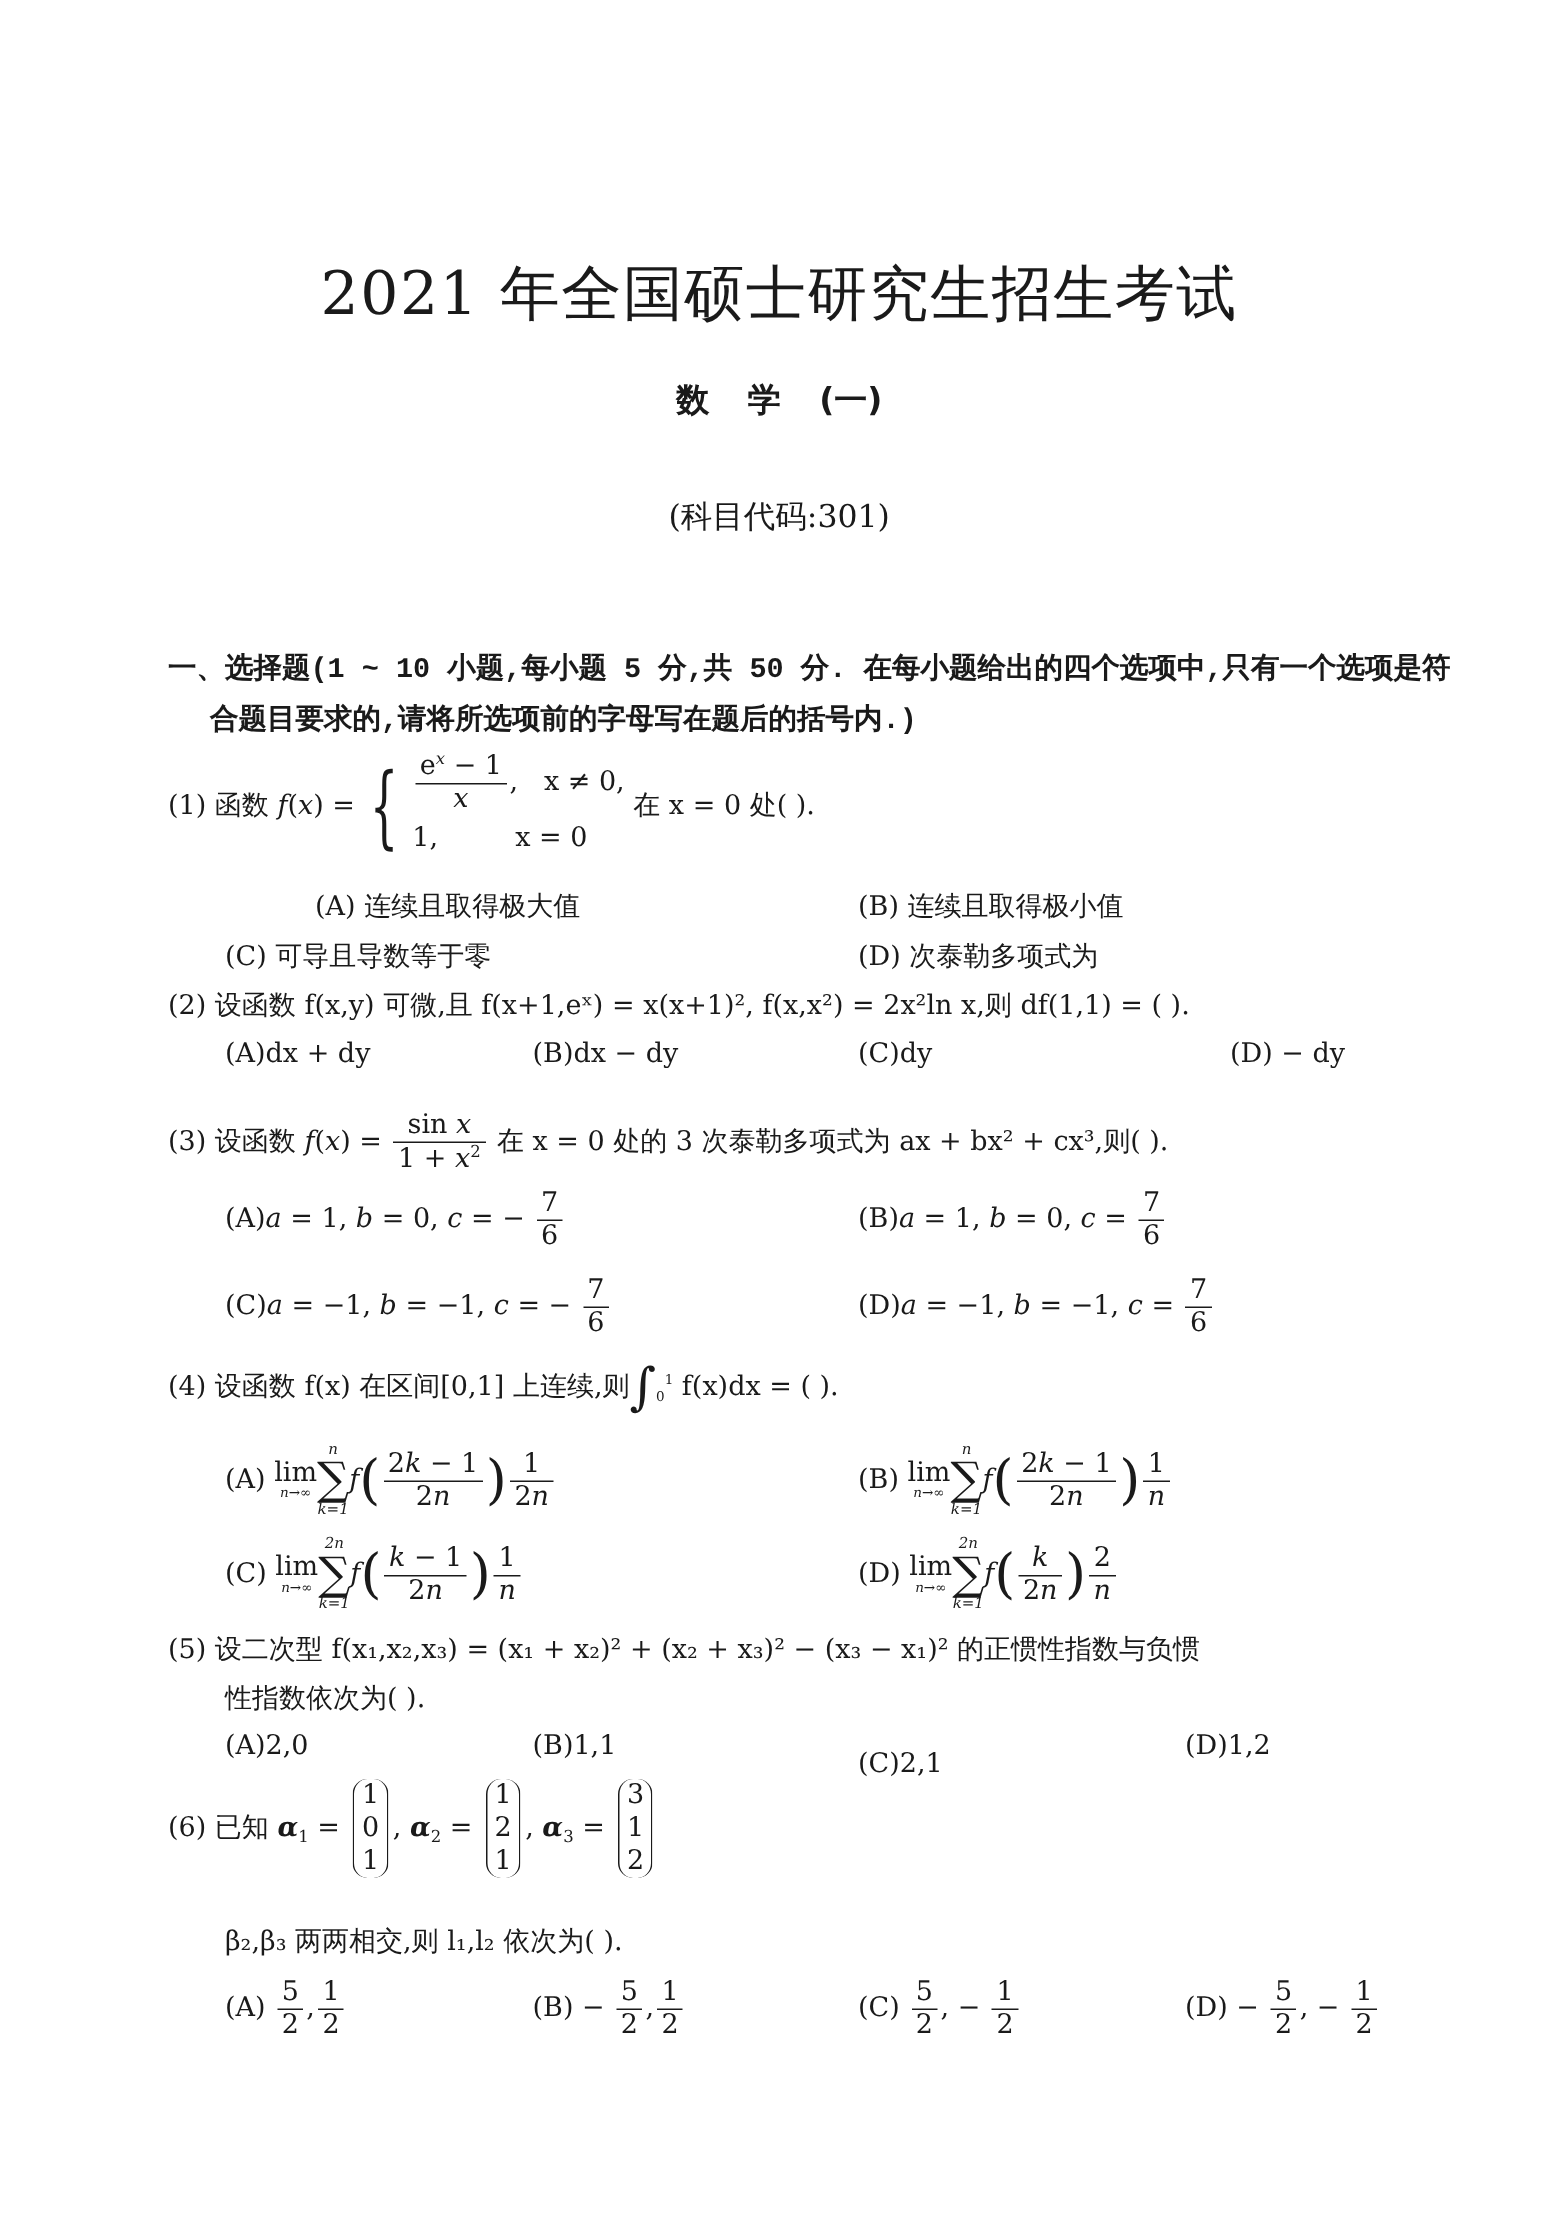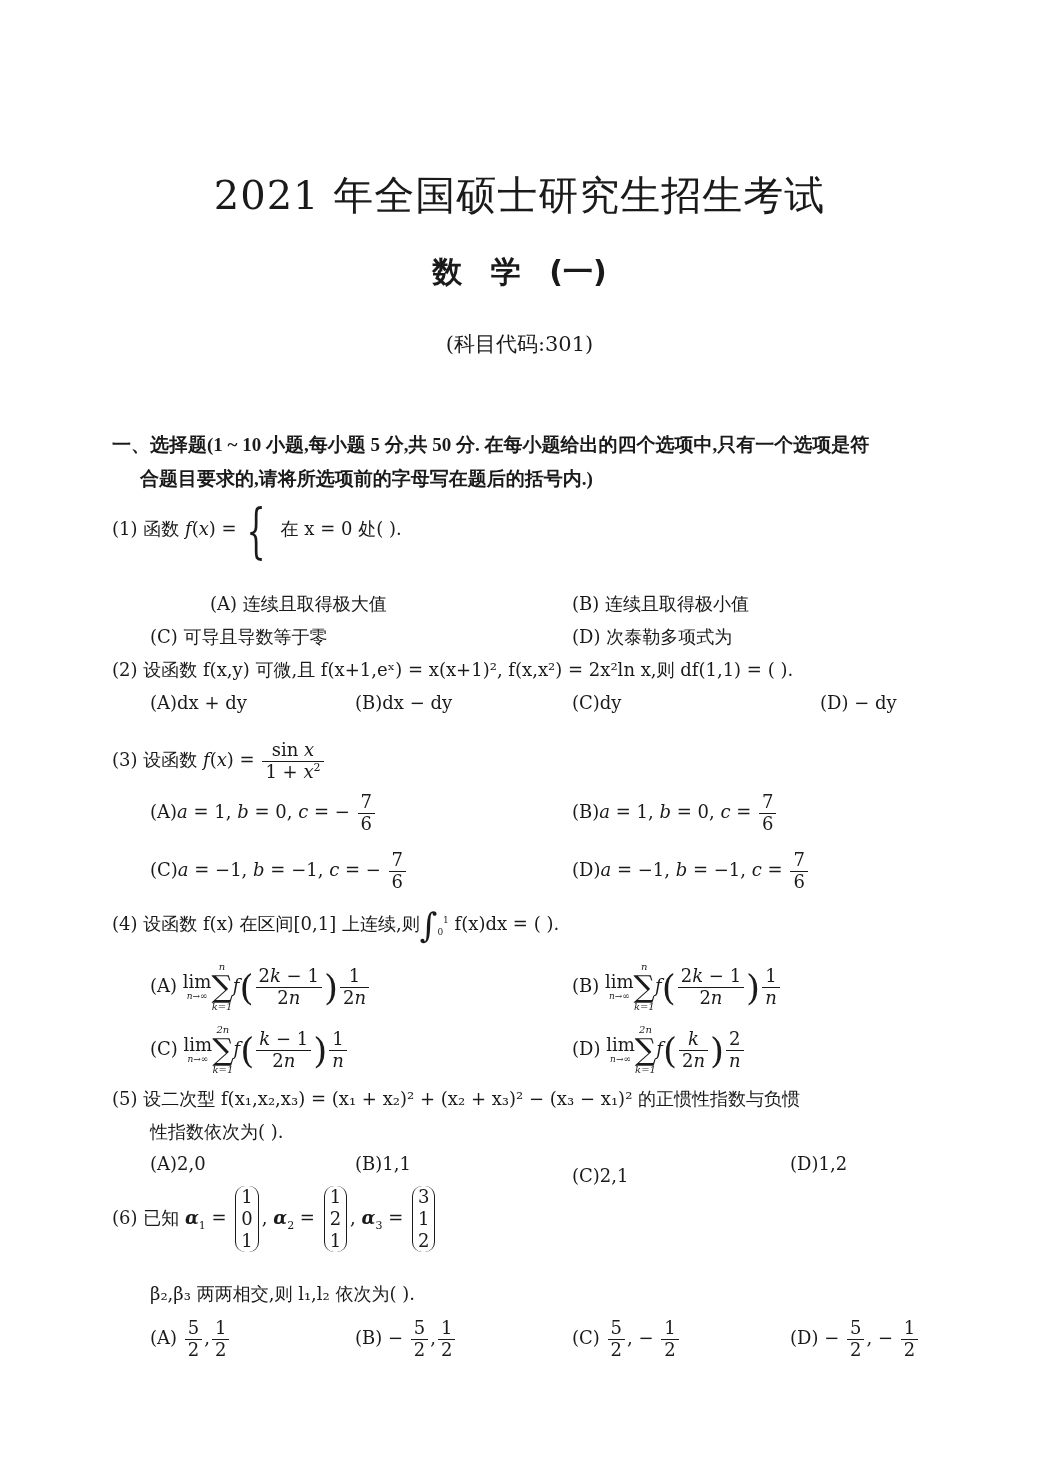--- a/index.html
+++ b/index.html
@@ -1,23 +1,23 @@
 <!DOCTYPE html>
 <html><head>
 <meta charset="utf-8">
 <style>
   html, body { margin:0; padding:0; background:#ffffff; }
   body { width:1039px; height:1482px; position:relative; overflow:hidden;
          font-family:"DejaVu Serif","Liberation Serif",serif; color:#1a1a1a; }
   .abs { position:absolute; white-space:nowrap; }
   .title { top:168px; left:0; width:1039px; text-align:center; font-size:40px; letter-spacing:1px; }
-  .subject { top:252px; left:0; width:1039px; text-align:center; font-size:30px; font-weight:bold;
+  .subject { top:252px; left:0; width:1039px; text-align:center; font-size:22px; font-weight:bold;
              font-family:"DejaVu Sans","Liberation Sans",sans-serif; word-spacing:18px; }
   .code { top:330px; left:0; width:1039px; text-align:center; font-size:21px; }
-  .sec { font-size:19px; font-weight:bold; font-family:Liberation Serif, serif; }
+  .sec { font-size:19px; font-weight:bold; font-family:Liberation Mono, monospace; }
   .q { font-size:18px; }
   i, .it { font-style:italic; }
   b.v { font-style:italic; font-weight:bold; }
   sup, sub { font-size:11px; }
   .frac { display:inline-block; vertical-align:middle; text-align:center; margin:0 2px; }
   .frac > span { display:block; padding:0 3px; line-height:1.15; }
   .frac > span.num { border-bottom:1px solid #1a1a1a; }
   .brace { font-size:60px; line-height:60px; display:inline-block; vertical-align:middle; font-weight:100; transform:scaleX(0.5); }
   .cases { display:inline-block; vertical-align:middle; }
   .cases div { line-height:32px; }
@@ -37,39 +37,43 @@
 <div class="abs title">2021 年全国硕士研究生招生考试</div>
 <div class="abs subject">数 学 (一)</div>
 <div class="abs code">(科目代码:301)</div>
 
 <div class="abs sec" style="top:432px;left:112px;">一、选择题(1 ~ 10 小题,每小题 5 分,共 50 分. 在每小题给出的四个选项中,只有一个选项是符</div>
 <div class="abs sec" style="top:466px;left:140px;">合题目要求的,请将所选项前的字母写在题后的括号内.)</div>
 
 <div class="abs q" style="top:500px;left:112px;">
   <span>(1)</span>
   <span>函数</span>
-  <i>f</i>(<i>x</i>) =<span class="brace">{</span>
+  <i>f</i>(<i>x</i>) =<span class="brace">{</span><span class="cases">
+    <div><span class="frac"><span class="num">e<sup><i>x</i></sup> − 1</span><span><i>x</i></span></span>,&nbsp;&nbsp;&nbsp;<span>x ≠ 0,</span></div>
+    <div><span>1,</span>&nbsp;&nbsp;&nbsp;&nbsp;&nbsp;&nbsp;&nbsp;&nbsp;&nbsp;<span>x = 0</span></div>
+  </span>
   <span>在 x = 0 处(      ).</span>
 </div>
 <div class="abs q" style="top:592px;left:166px;margin-left:44px;">(A) 连续且取得极大值</div>
 <div class="abs q" style="top:592px;left:572px;text-align:right;">(B) 连续且取得极小值</div>
 <div class="abs q" style="top:625px;left:150px;">(C) 可导且导数等于零</div>
 <div class="abs q" style="top:625px;left:572px;">(D) 次泰勒多项式为</div>
 
 <div class="abs q" style="top:658px;left:112px;">
   <span>(2)</span> <span>设函数 f(x,y) 可微,且 f(x+1,eˣ) = x(x+1)², f(x,x²) = 2x²ln x,则 df(1,1) = (      ).</span>
 </div>
 <div class="abs q" style="top:692px;left:150px;">(A)dx + dy</div>
 <div class="abs q" style="top:692px;left:355px;">(B)dx − dy</div>
 <div class="abs q" style="top:692px;left:572px;">(C)dy</div>
 <div class="abs q" style="top:692px;left:820px;">(D) − dy</div>
 
 <div class="abs q" style="top:728px;left:112px;margin-top:12px;">
   <span>(3)</span> <span>设函数</span>
   <i>f</i>(<i>x</i>) = <span class="frac"><span class="num">sin <i>x</i></span><span>1 + <i>x</i><sup>2</sup></span></span>
+  <span>在 x = 0 处的 3 次泰勒多项式为 ax + bx² + cx³,则(      ).</span>
 </div>
 <div class="abs q" style="top:792px;left:150px;">(A)<i>a</i> = 1, <i>b</i> = 0, <i>c</i> = − <span class="frac"><span class="num">7</span><span>6</span></span></div>
 <div class="abs q" style="top:792px;left:572px;">(B)<i>a</i> = 1, <i>b</i> = 0, <i>c</i> = <span class="frac"><span class="num">7</span><span>6</span></span></div>
 <div class="abs q" style="top:850px;left:150px;">(C)<i>a</i> = −1, <i>b</i> = −1, <i>c</i> = − <span class="frac"><span class="num">7</span><span>6</span></span></div>
 <div class="abs q" style="top:850px;left:572px;">(D)<i>a</i> = −1, <i>b</i> = −1, <i>c</i> = <span class="frac"><span class="num">7</span><span>6</span></span></div>
 
 <div class="abs q" style="top:905px;left:112px;">
   <span>(4)</span> <span>设函数 f(x) 在区间[0,1] 上连续,则</span><span class="int">∫</span><sub style="font-size:9px;">0</sub><sup style="font-size:9px;">1</sup> <span>f(x)dx = (      ).</span>
 </div>
 <div class="abs q" style="top:962px;left:150px;">

